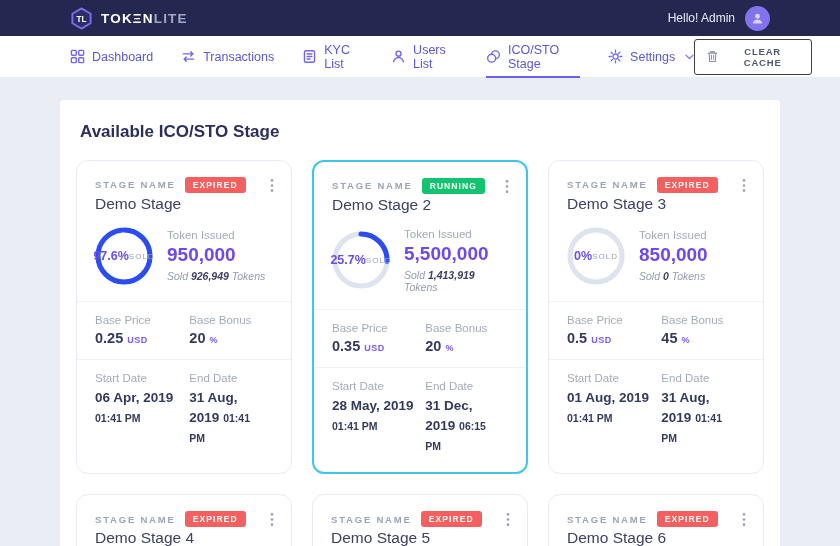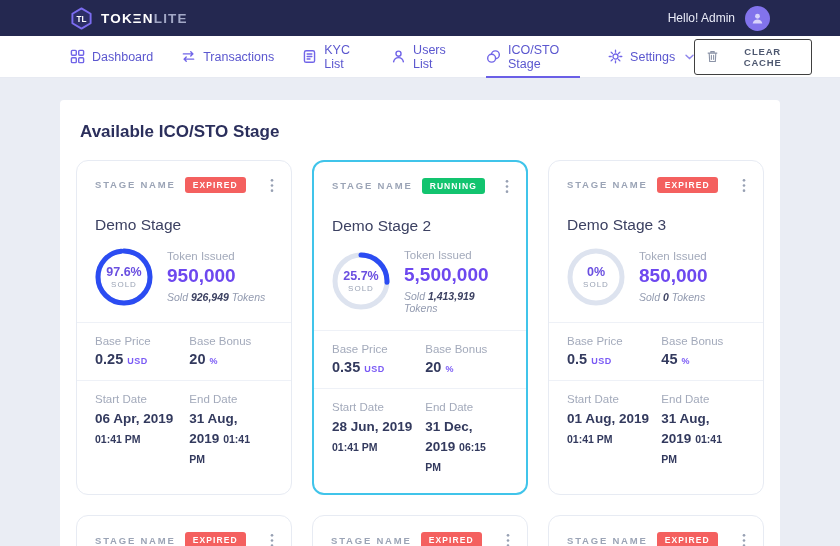--- a/index.html
+++ b/index.html
@@ -68,29 +68,29 @@
   .kebab { position:absolute; top:15px; right:11px; padding:2px 6px; cursor:pointer; }
   .card-head { padding:16px 18px 0; }
   .stage-label-row { display:flex; align-items:center; gap:9px; }
   .stage-label { font-size:9.5px; font-weight:bold; letter-spacing:1.8px; color:#9ba4b6; }
   .badge {
     font-size:8.5px; font-weight:bold; letter-spacing:1.1px; color:#fff;
     padding:3px 8px 2.5px; border-radius:3px;
   }
   .badge.expired { background:var(--expired,#f4605f);text-align:right; }
   .badge.running { background:var(--running,#12c46f); }
-  .card-title { font-size:15.5px; color:#3c4162; margin-top:23px; }
+  .card-title { font-size:15.5px; color:#3c4162; margin-top:2px; }
 
   .donut-row {
     display:flex; align-items:center; gap:14px;
     padding:14px 18px 16px; border-bottom:1px solid #eef1f7;
   }
   .donut { position:relative; width:58px; height:58px; flex:none; }
   .donut-center {
-    position:absolute; inset:0; display:flex; flex-direction:column;
+    position:absolute; inset:0; display:flex; flex-direction:row;
     align-items:center; justify-content:center;
   }
   .pct { font-size:12.5px; font-weight:bold; color:#6a4fe0; }
   .sold-lab { font-size:8px; letter-spacing:1px; color:#9aa3b5; margin-top:1px; }
   .ti-label { font-size:11.5px; color:#a3aabb; }
   .ti-value { font-size:19px; font-weight:bold; color:var(--number,#6d48ef); margin:3px 0 4px; }
   .sold-line { font-size:10.5px; color:#939bb0;font-style:italic; }
   .sold-line strong { color:#3c4162; }
 
   .stats-row, .dates-row { display:grid; grid-template-columns:53% 47%; padding:12px 18px 13px; }
@@ -298,21 +298,21 @@
         <div class="stat-value"><span>0.35</span> <span class="unit">USD</span></div>
       </div>
       <div class="stat">
         <div class="stat-label">Base Bonus</div>
         <div class="stat-value"><span>20</span> <span class="unit">%</span></div>
       </div>
     </div>
     <div class="dates-row">
       <div class="stat">
         <div class="stat-label">Start Date</div>
-        <div class="date-value"><span>28 Jun, 2019</span> <span class="time">01:41 PM</span></div>
+        <div class="date-value"><span>28 May, 2019</span> <span class="time">01:41 PM</span></div>
       </div>
       <div class="stat">
         <div class="stat-label">End Date</div>
         <div class="date-value"><span>31 Dec, 2019</span> <span class="time">06:15 PM</span></div>
       </div>
     </div>
   </section>
       <section class="card">
     <span class="kebab">
       <span class="icon">

